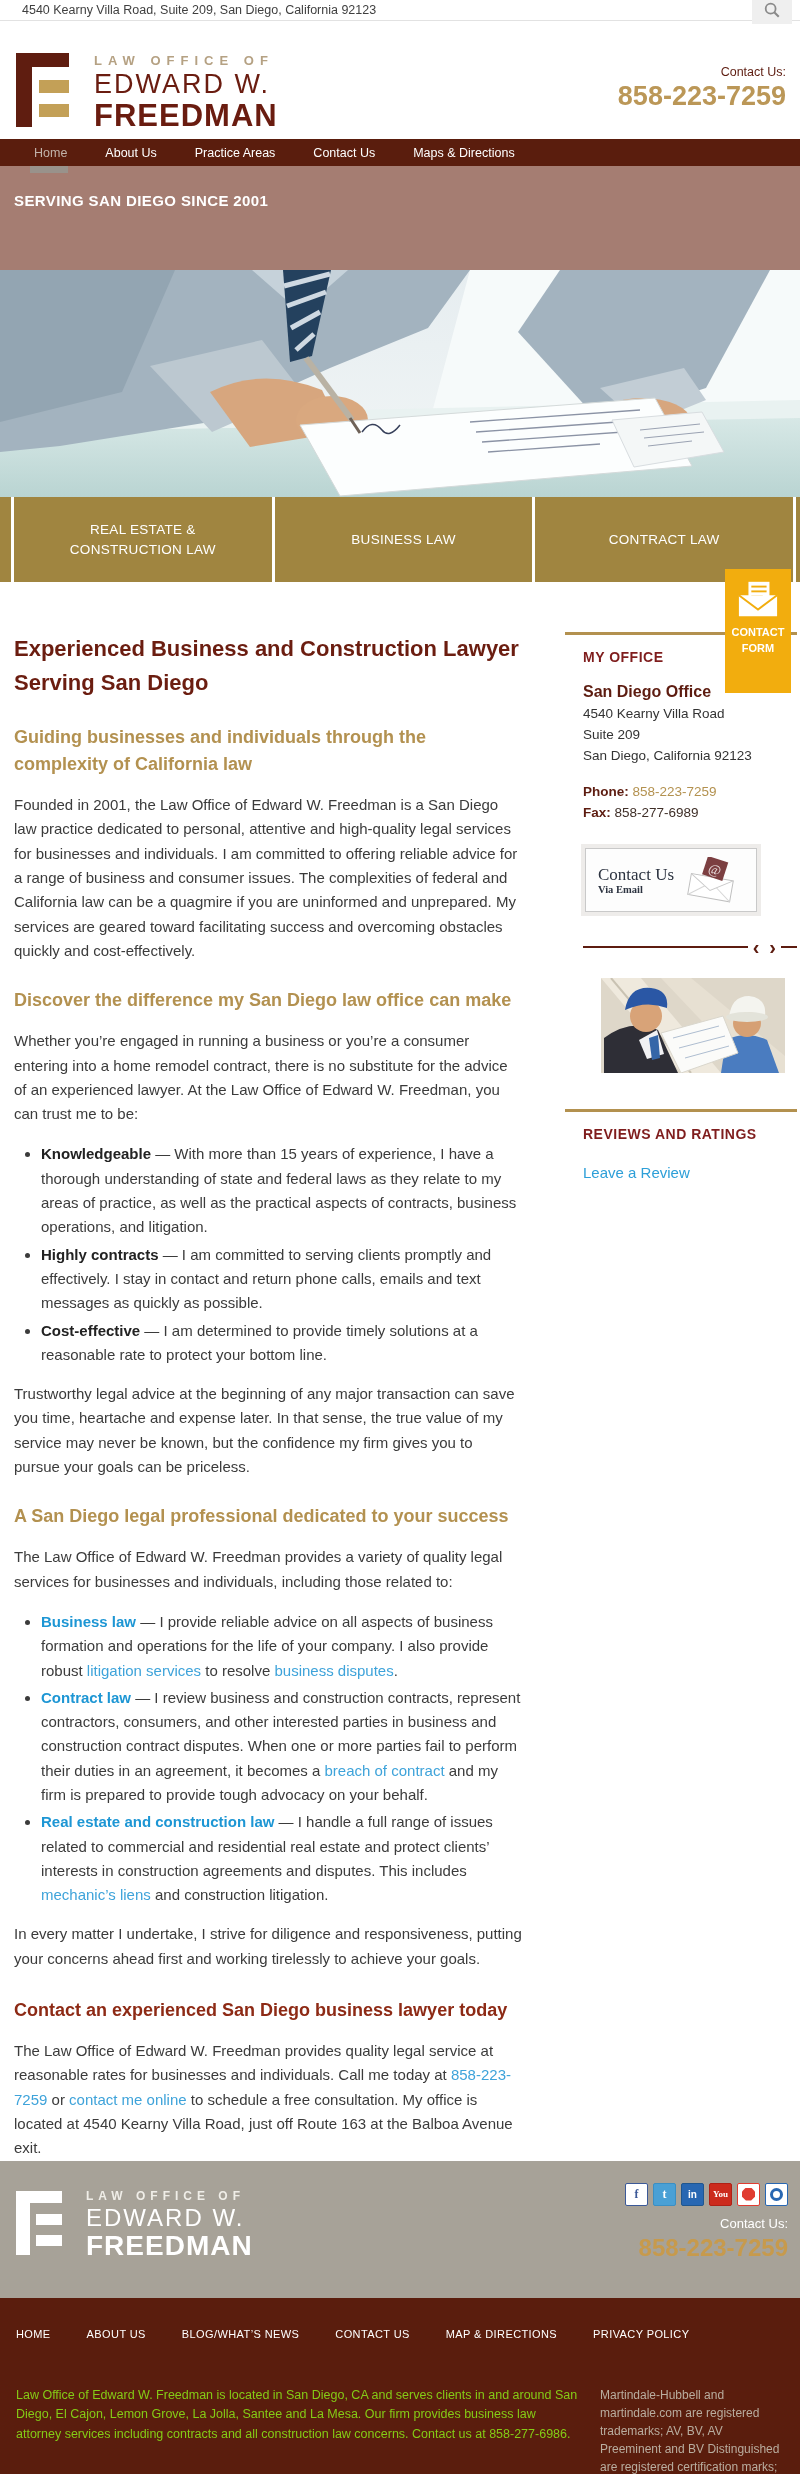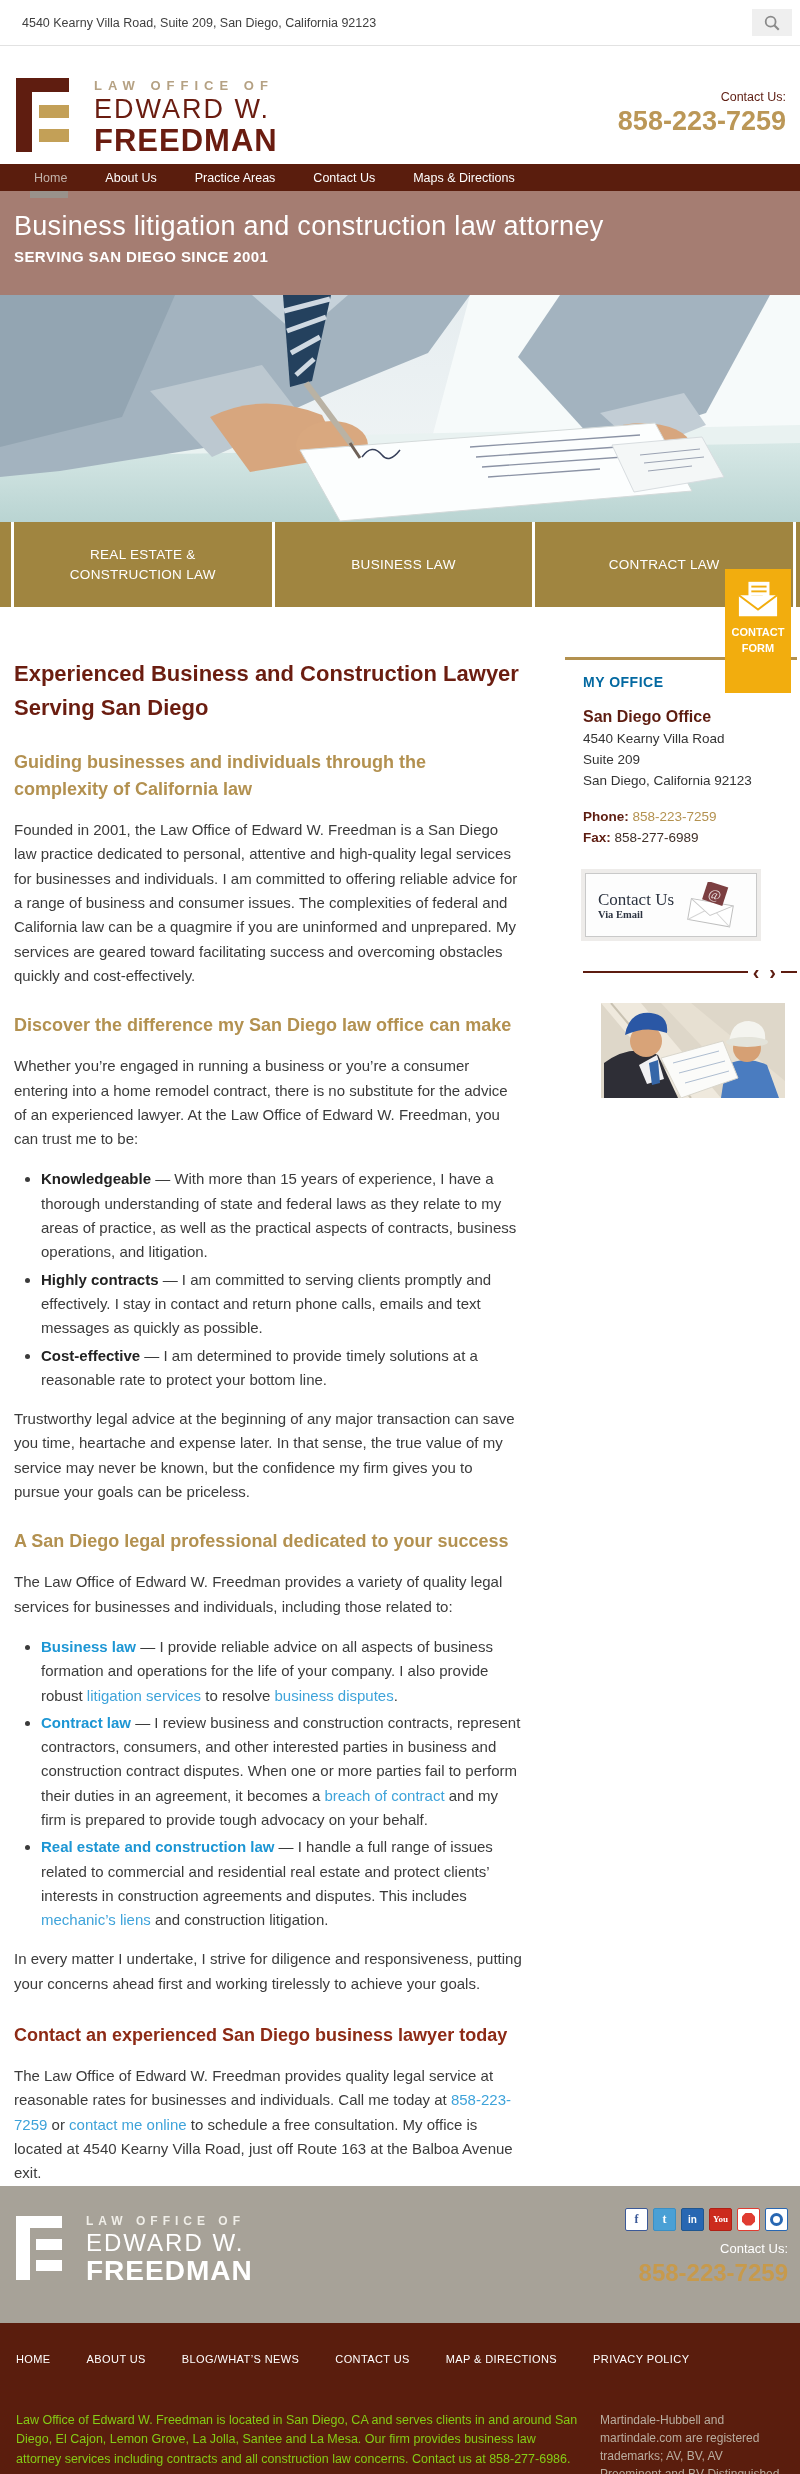--- a/index.html
+++ b/index.html
@@ -1,20 +1,20 @@
 <!DOCTYPE html>
 <html><head>
 <meta charset="utf-8">
 <style>
   * { margin:0; padding:0; box-sizing:border-box; }
   body { font-family:"Liberation Sans", sans-serif; background:#fff; }
   #page { width:800px; position:relative; background:#fff; overflow:hidden; }
 
   
-  .topbar { height:46px; border-bottom:1px solid #e2e2e2; display:flex; align-items:center; justify-content:space-between; padding:0 8px 0 22px; }
+  .topbar { height:21px; border-bottom:1px solid #e2e2e2; display:flex; align-items:center; justify-content:space-between; padding:0 8px 0 22px; }
   .topbar .addr { font-size:12.5px; color:#3f3f3f; }
   .searchbtn { width:40px; height:27px; background:#efefef; border:none; display:flex; align-items:center; justify-content:center; cursor:pointer; }
 
   
   .hdr { height:118px; display:flex; justify-content:space-between; padding:14px 10px 0 16px; }
   .logo { display:flex; }
   .mark { position:relative; width:64px; height:74px; margin-top:18px; }
   .mark i { position:absolute; display:block; }
   .mark .v { left:0; top:0; width:16px; height:74px; background:#5f1d10; }
   .mark .t { left:16px; top:0; width:37px; height:14px; background:#5f1d10; }
@@ -63,21 +63,21 @@
   .leftcol p { font-size:15px; line-height:1.62; color:#3b3b3b; margin-top:15px; }
   .leftcol ul { margin:16px 1px 0 0; padding-left:27px; }
   .leftcol li { font-size:15px; line-height:1.62; color:#3b3b3b; margin-bottom:3px; }
   .leftcol li b { color:#222; }
   .lnk { color:#3ea3da; text-decoration:none; }
   .lnk.bold { color:#1d96d4; font-weight:bold; }
 
   
   aside.sb { width:232px; margin-left:43px; }
   .sb-box { border-top:3px solid #b3914f; padding:14px 0 0 18px; }
-  .sb-h { font-size:14px; font-weight:bold; color:#0369a1; letter-spacing:0.5px; }
+  .sb-h { font-size:14px; font-weight:bold; color:#7f1d1d; letter-spacing:0.5px; }
   .sb-office { font-size:16px; font-weight:bold; color:#5d1c10; margin-top:18px; }
   .sb-addr { font-size:13.5px; color:#333; line-height:1.55; margin-top:3px; }
   .sb-pf { font-size:13.5px; line-height:1.6; margin-top:14px; }
   .sb-pf b { color:#5d1c10; }
   .sb-pf .gold { color:#b3914f; text-decoration:none; }
   .sb-pf .dark { color:#3f2f28; }
   .email-card { display:flex; align-items:center; width:172px; height:64px; margin:24px 0 0 2px; background:#fdfdfd; border:1px solid #c9c9c9; box-shadow:0 0 0 4px #eeecea; padding:6px 4px 6px 12px; cursor:pointer; }
   .email-card .txt { font-family:"Liberation Serif", serif; color:#2c3340; }
   .email-card .txt .a { font-size:17px; }
   .email-card .txt .b { font-size:10.5px; font-weight:bold; margin-top:-1px; }
@@ -165,21 +165,20 @@
   <nav class="mainnav">
     <a href="#" class="active">Home</a>
     <a href="#">About Us</a>
     <a href="#">Practice Areas</a>
     <a href="#">Contact Us</a>
     <a href="#">Maps &amp; Directions</a>
     <span class="home-marker"></span>
   </nav>
 
   <div class="banner">
-    <div class="t">Business litigation and construction law attorney</div>
     <div class="s">SERVING SAN DIEGO SINCE 2001</div>
   </div>
 
   <div class="hero">
     <svg width="800" height="227" viewBox="0 0 800 227" preserveAspectRatio="none">
       <defs>
         <linearGradient id="hbg" x1="0" y1="0" x2="0" y2="1">
             <stop offset="0" stop-color="#e6edf0"></stop>
             <stop offset="1" stop-color="#f2f6f6"></stop>
           </linearGradient>
@@ -337,20 +336,24 @@
             <ellipse cx="146" cy="39" rx="21" ry="5" fill="#e3e3da"></ellipse>
             <polygon points="60,55 122,38 137,75 80,95" fill="#fbfbf9" stroke="#d9d6cc"></polygon>
             <g stroke="#aebdd0" stroke-width="1" fill="none">
               <line x1="72" y1="60" x2="118" y2="48"></line>
                 <line x1="78" y1="70" x2="124" y2="58"></line>
                 <line x1="84" y1="80" x2="128" y2="68"></line>
             </g>
           </svg>
         </div>
       </div>
+      <div class="sb-box2">
+        <div class="sb-h">REVIEWS AND RATINGS</div>
+        <a href="#" class="review-lnk">Leave a Review</a>
+      </div>
     </aside>
   </div>
 
   <div class="prefoot">
     <div class="pf-logo">
       <span class="pf-mark">
           <i class="v"></i>
           <i class="t"></i>
           <i class="g1"></i>
           <i class="g2"></i>

